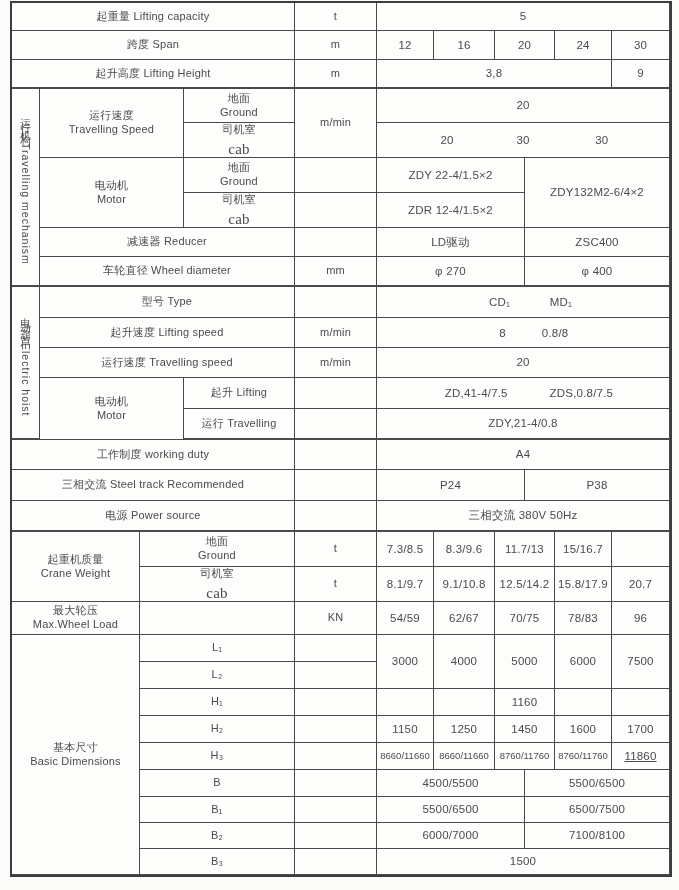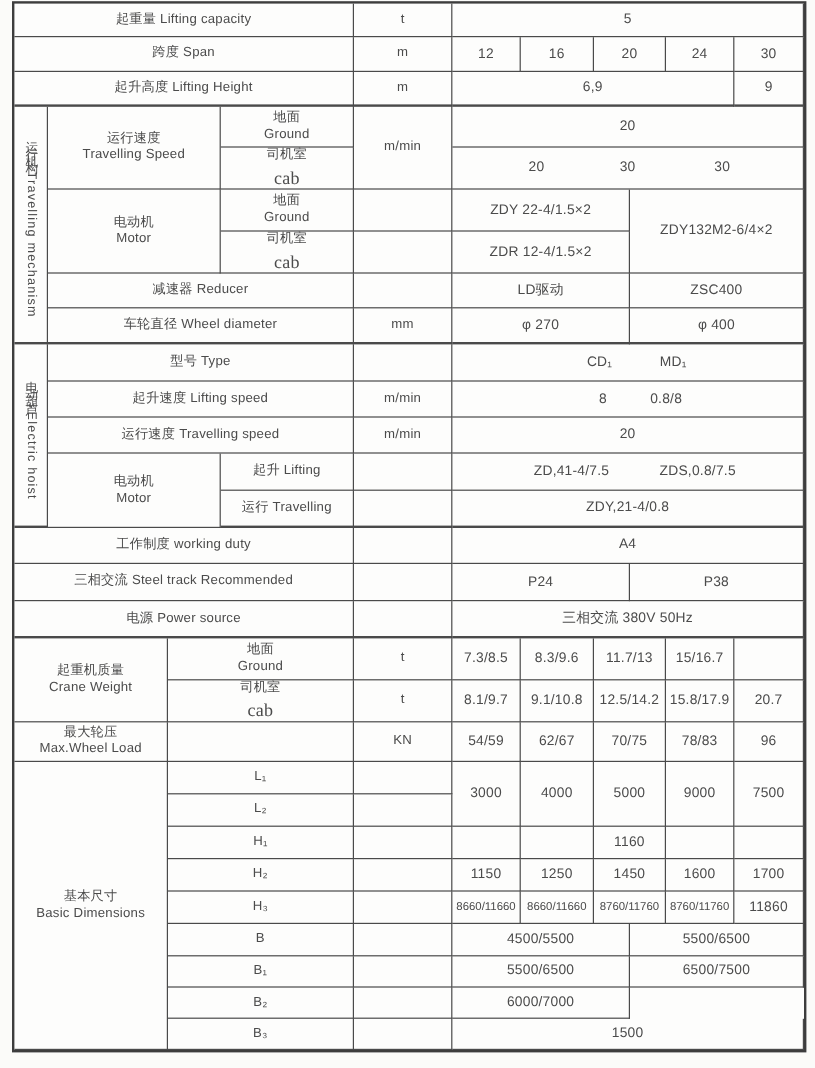--- a/index.html
+++ b/index.html
@@ -66,21 +66,21 @@
       <div class="cell val" style="grid-area: 1 / 6 / span 1 / span 6;">5</div>
       <div class="cell lbl" style="grid-area: 2 / 1 / span 1 / span 4;">跨度 Span</div>
       <div class="cell unit" style="grid-area: 2 / 5 / span 1 / span 1;">m</div>
       <div class="cell val" style="grid-area: 2 / 6 / span 1 / span 1;">12</div>
       <div class="cell val" style="grid-area: 2 / 7 / span 1 / span 1;">16</div>
       <div class="cell val" style="grid-area: 2 / 8 / span 1 / span 2;">20</div>
       <div class="cell val" style="grid-area: 2 / 10 / span 1 / span 1;">24</div>
       <div class="cell val" style="grid-area: 2 / 11 / span 1 / span 1;">30</div>
       <div class="cell lbl thick-b" style="grid-area: 3 / 1 / span 1 / span 4;">起升高度 Lifting Height</div>
       <div class="cell unit thick-b" style="grid-area: 3 / 5 / span 1 / span 1;">m</div>
-      <div class="cell val thick-b" style="grid-area: 3 / 6 / span 1 / span 5;">6,9</div>
+      <div class="cell val thick-b" style="grid-area: 3 / 6 / span 1 / span 5;">3,8</div>
       <div class="cell val thick-b" style="grid-area: 3 / 11 / span 1 / span 1;">9</div>
       <div class="cell vert thick-b" style="grid-area: 4 / 1 / span 6 / span 1;"><span class="line">运行机构</span><span class="line ln2">Travelling mechanism</span></div>
       <div class="cell lbl" style="grid-area: 4 / 2 / span 2 / span 2;">运行速度
 Travelling Speed</div>
       <div class="cell lbl" style="grid-area: 4 / 4 / span 1 / span 1;">地面
 Ground</div>
       <div class="cell unit" style="grid-area: 4 / 5 / span 2 / span 1;">m/min</div>
       <div class="cell val" style="grid-area: 4 / 6 / span 1 / span 6;">20</div>
       <div class="cell stack lbl" style="grid-area: 5 / 4 / span 1 / span 1;"><span class="line">司机室</span><span class="line ln2">cab</span></div>
       <div class="cell val spread" style="grid-area: 5 / 6 / span 1 / span 6;"><span class="part" style="left: 24%;">20</span><span class="part" style="left: 50%;">30</span><span class="part" style="left: 77%;">30</span></div>
@@ -156,21 +156,21 @@
       <div class="cell val" style="grid-area: 20 / 8 / span 1 / span 2;">70/75</div>
       <div class="cell val" style="grid-area: 20 / 10 / span 1 / span 1;">78/83</div>
       <div class="cell val" style="grid-area: 20 / 11 / span 1 / span 1;">96</div>
       <div class="cell lbl" style="grid-area: 21 / 1 / span 9 / span 2;">基本尺寸
 Basic  Dimensions</div>
       <div class="cell lbl" style="grid-area: 21 / 3 / span 1 / span 2;">L₁</div>
       <div class="cell unit" style="grid-area: 21 / 5 / span 1 / span 1;"></div>
       <div class="cell val" style="grid-area: 21 / 6 / span 2 / span 1;">3000</div>
       <div class="cell val" style="grid-area: 21 / 7 / span 2 / span 1;">4000</div>
       <div class="cell val" style="grid-area: 21 / 8 / span 2 / span 2;">5000</div>
-      <div class="cell val" style="grid-area: 21 / 10 / span 2 / span 1;">9000</div>
+      <div class="cell val" style="grid-area: 21 / 10 / span 2 / span 1;">6000</div>
       <div class="cell val" style="grid-area: 21 / 11 / span 2 / span 1;">7500</div>
       <div class="cell lbl" style="grid-area: 22 / 3 / span 1 / span 2;">L₂</div>
       <div class="cell unit" style="grid-area: 22 / 5 / span 1 / span 1;"></div>
       <div class="cell lbl" style="grid-area: 23 / 3 / span 1 / span 2;">H₁</div>
       <div class="cell unit" style="grid-area: 23 / 5 / span 1 / span 1;"></div>
       <div class="cell val" style="grid-area: 23 / 6 / span 1 / span 1;"></div>
       <div class="cell val" style="grid-area: 23 / 7 / span 1 / span 1;"></div>
       <div class="cell val" style="grid-area: 23 / 8 / span 1 / span 2;">1160</div>
       <div class="cell val" style="grid-area: 23 / 10 / span 1 / span 1;"></div>
       <div class="cell val" style="grid-area: 23 / 11 / span 1 / span 1;"></div>
@@ -180,29 +180,30 @@
       <div class="cell val" style="grid-area: 24 / 7 / span 1 / span 1;">1250</div>
       <div class="cell val" style="grid-area: 24 / 8 / span 1 / span 2;">1450</div>
       <div class="cell val" style="grid-area: 24 / 10 / span 1 / span 1;">1600</div>
       <div class="cell val" style="grid-area: 24 / 11 / span 1 / span 1;">1700</div>
       <div class="cell lbl" style="grid-area: 25 / 3 / span 1 / span 2;">H₃</div>
       <div class="cell unit" style="grid-area: 25 / 5 / span 1 / span 1;"></div>
       <div class="cell val small" style="grid-area: 25 / 6 / span 1 / span 1;">8660/11660</div>
       <div class="cell val small" style="grid-area: 25 / 7 / span 1 / span 1;">8660/11660</div>
       <div class="cell val small" style="grid-area: 25 / 8 / span 1 / span 2;">8760/11760</div>
       <div class="cell val small" style="grid-area: 25 / 10 / span 1 / span 1;">8760/11760</div>
-      <div class="cell val" style="grid-area: 25 / 11 / span 1 / span 1;">11860</div>
+      <div class="cell val" style="grid-area: 25 / 11 / span 1 / span 1; text-decoration: underline;">11860</div>
       <div class="cell lbl" style="grid-area: 26 / 3 / span 1 / span 2;">B</div>
       <div class="cell unit" style="grid-area: 26 / 5 / span 1 / span 1;"></div>
       <div class="cell val" style="grid-area: 26 / 6 / span 1 / span 3;">4500/5500</div>
       <div class="cell val" style="grid-area: 26 / 9 / span 1 / span 3;">5500/6500</div>
       <div class="cell lbl" style="grid-area: 27 / 3 / span 1 / span 2;">B₁</div>
       <div class="cell unit" style="grid-area: 27 / 5 / span 1 / span 1;"></div>
       <div class="cell val" style="grid-area: 27 / 6 / span 1 / span 3;">5500/6500</div>
       <div class="cell val" style="grid-area: 27 / 9 / span 1 / span 3;">6500/7500</div>
       <div class="cell lbl" style="grid-area: 28 / 3 / span 1 / span 2;">B₂</div>
       <div class="cell unit" style="grid-area: 28 / 5 / span 1 / span 1;"></div>
       <div class="cell val" style="grid-area: 28 / 6 / span 1 / span 3;">6000/7000</div>
+      <div class="cell val" style="grid-area: 28 / 9 / span 1 / span 3;">7100/8100</div>
       <div class="cell lbl" style="grid-area: 29 / 3 / span 1 / span 2;">B₃</div>
       <div class="cell unit" style="grid-area: 29 / 5 / span 1 / span 1;"></div>
       <div class="cell val" style="grid-area: 29 / 6 / span 1 / span 6;">1500</div>
     </div>
 </div>
 
 </body></html>

